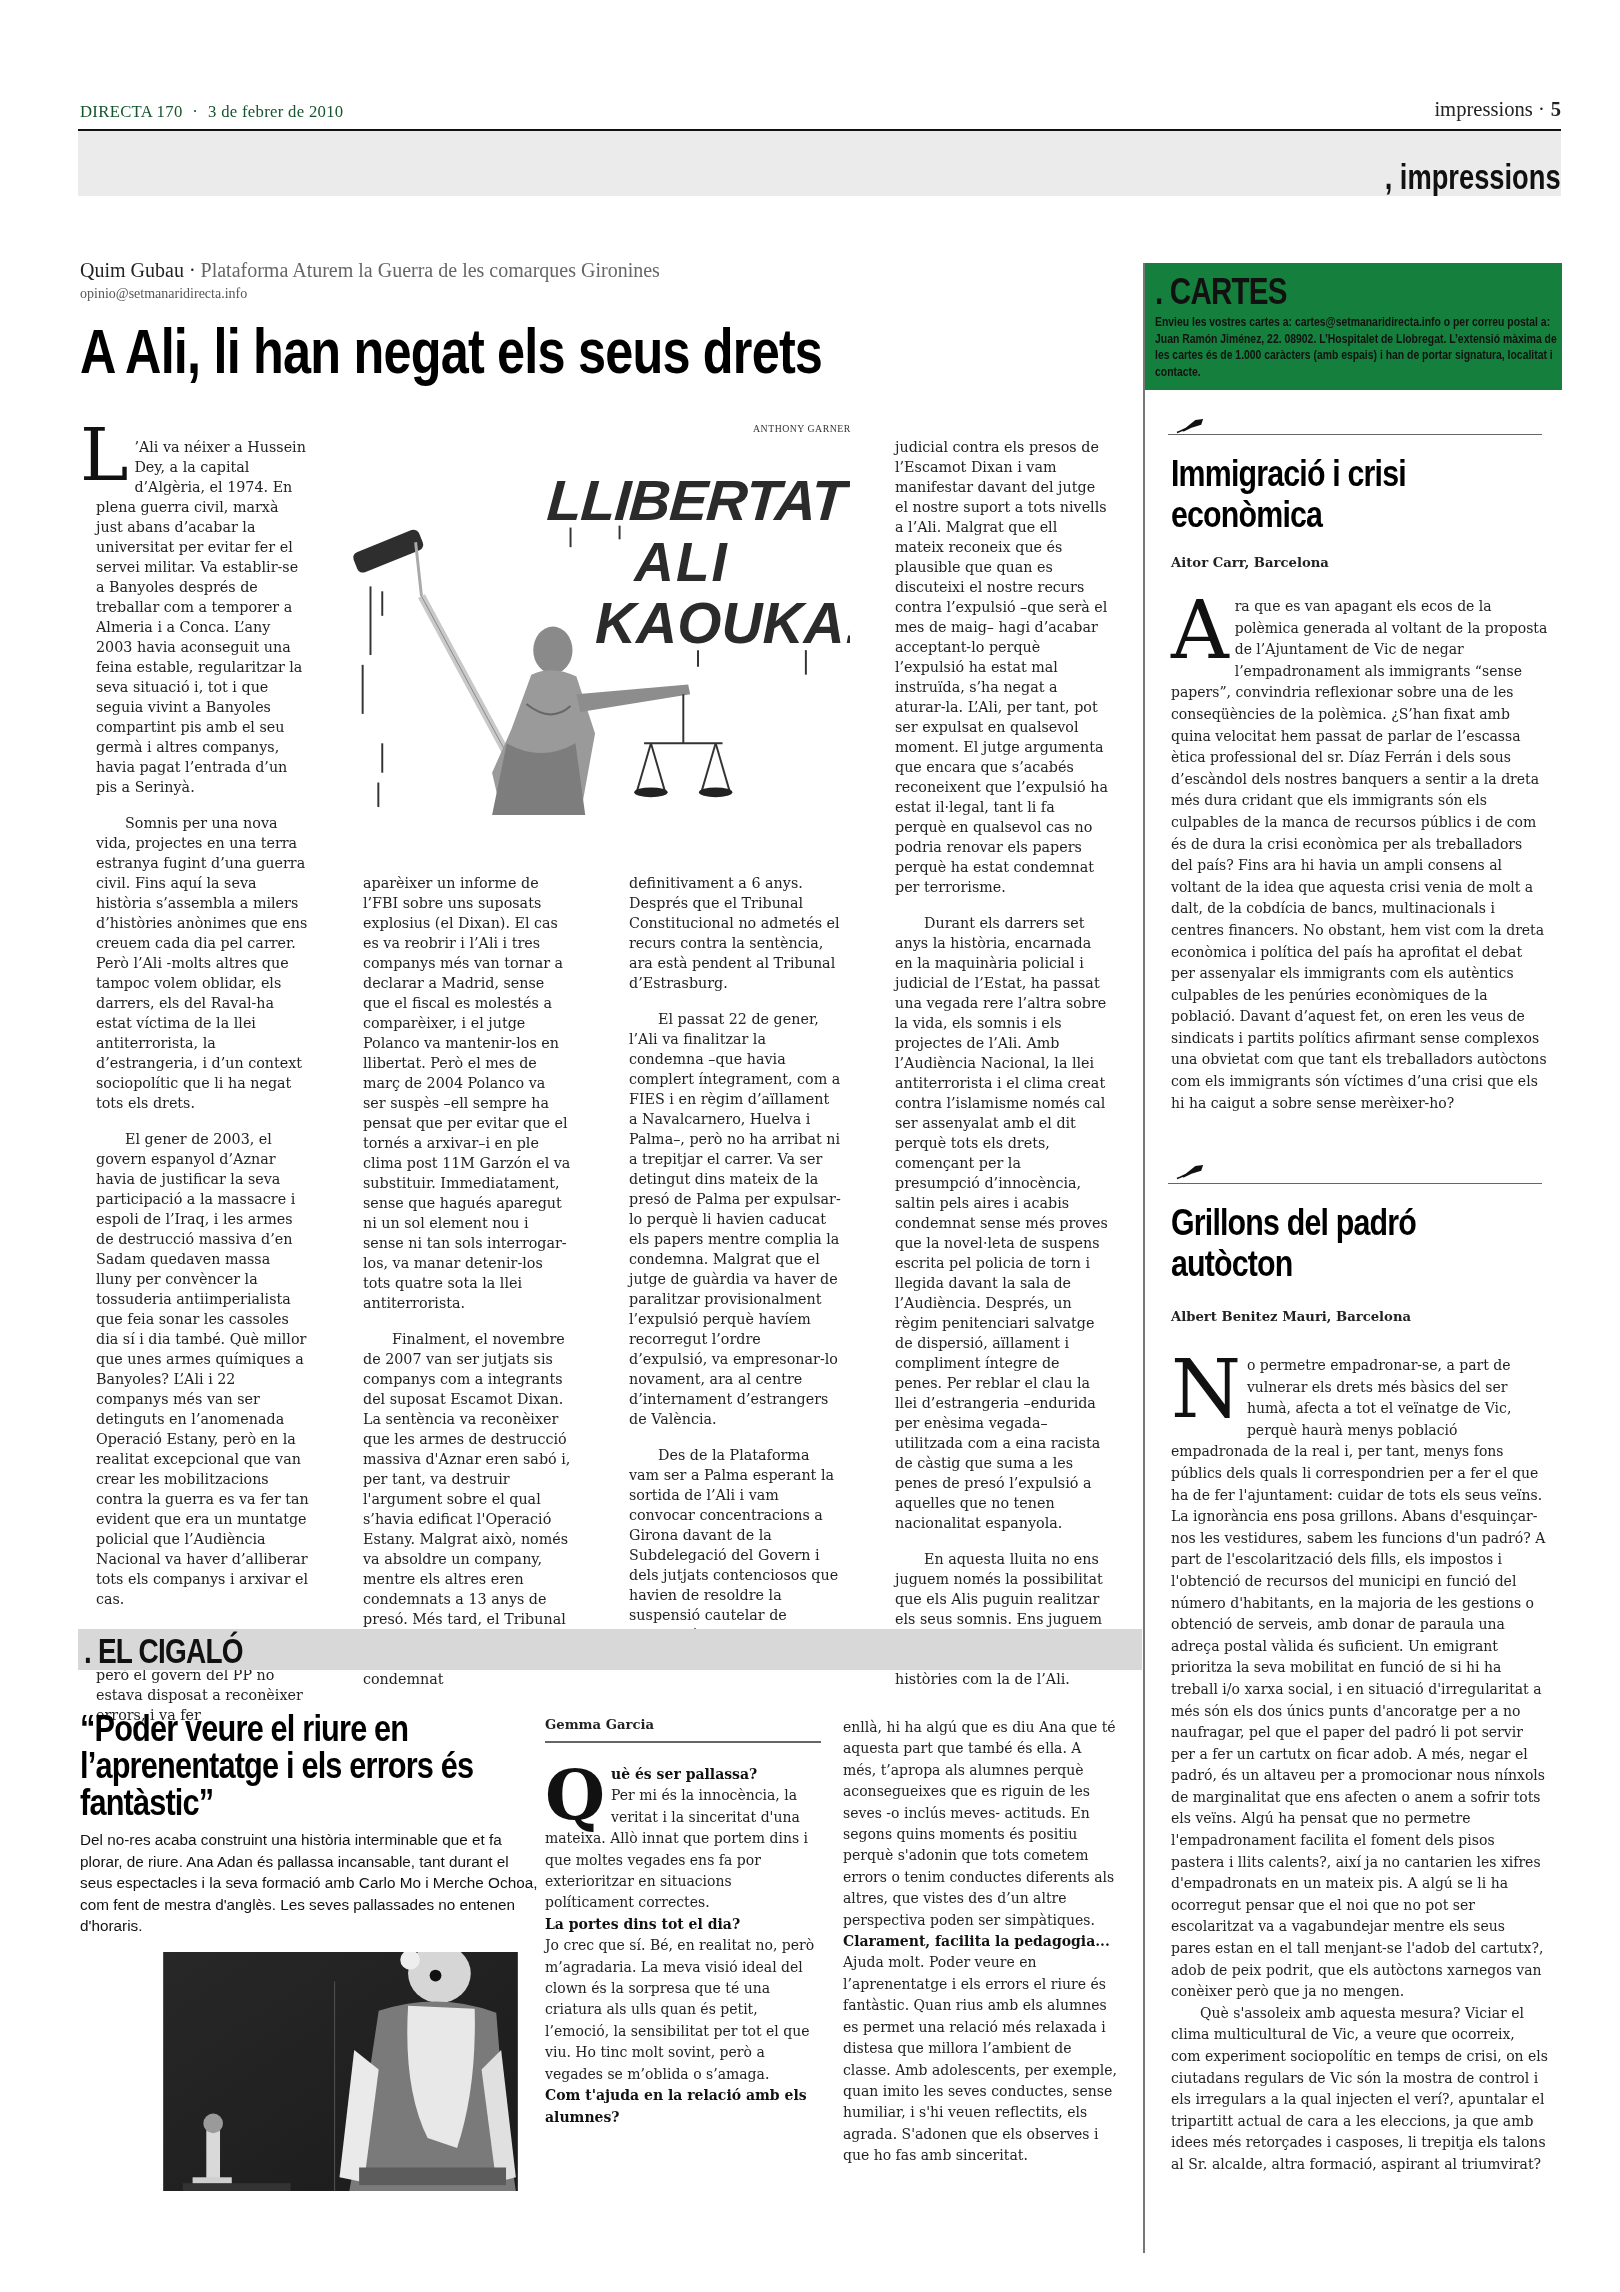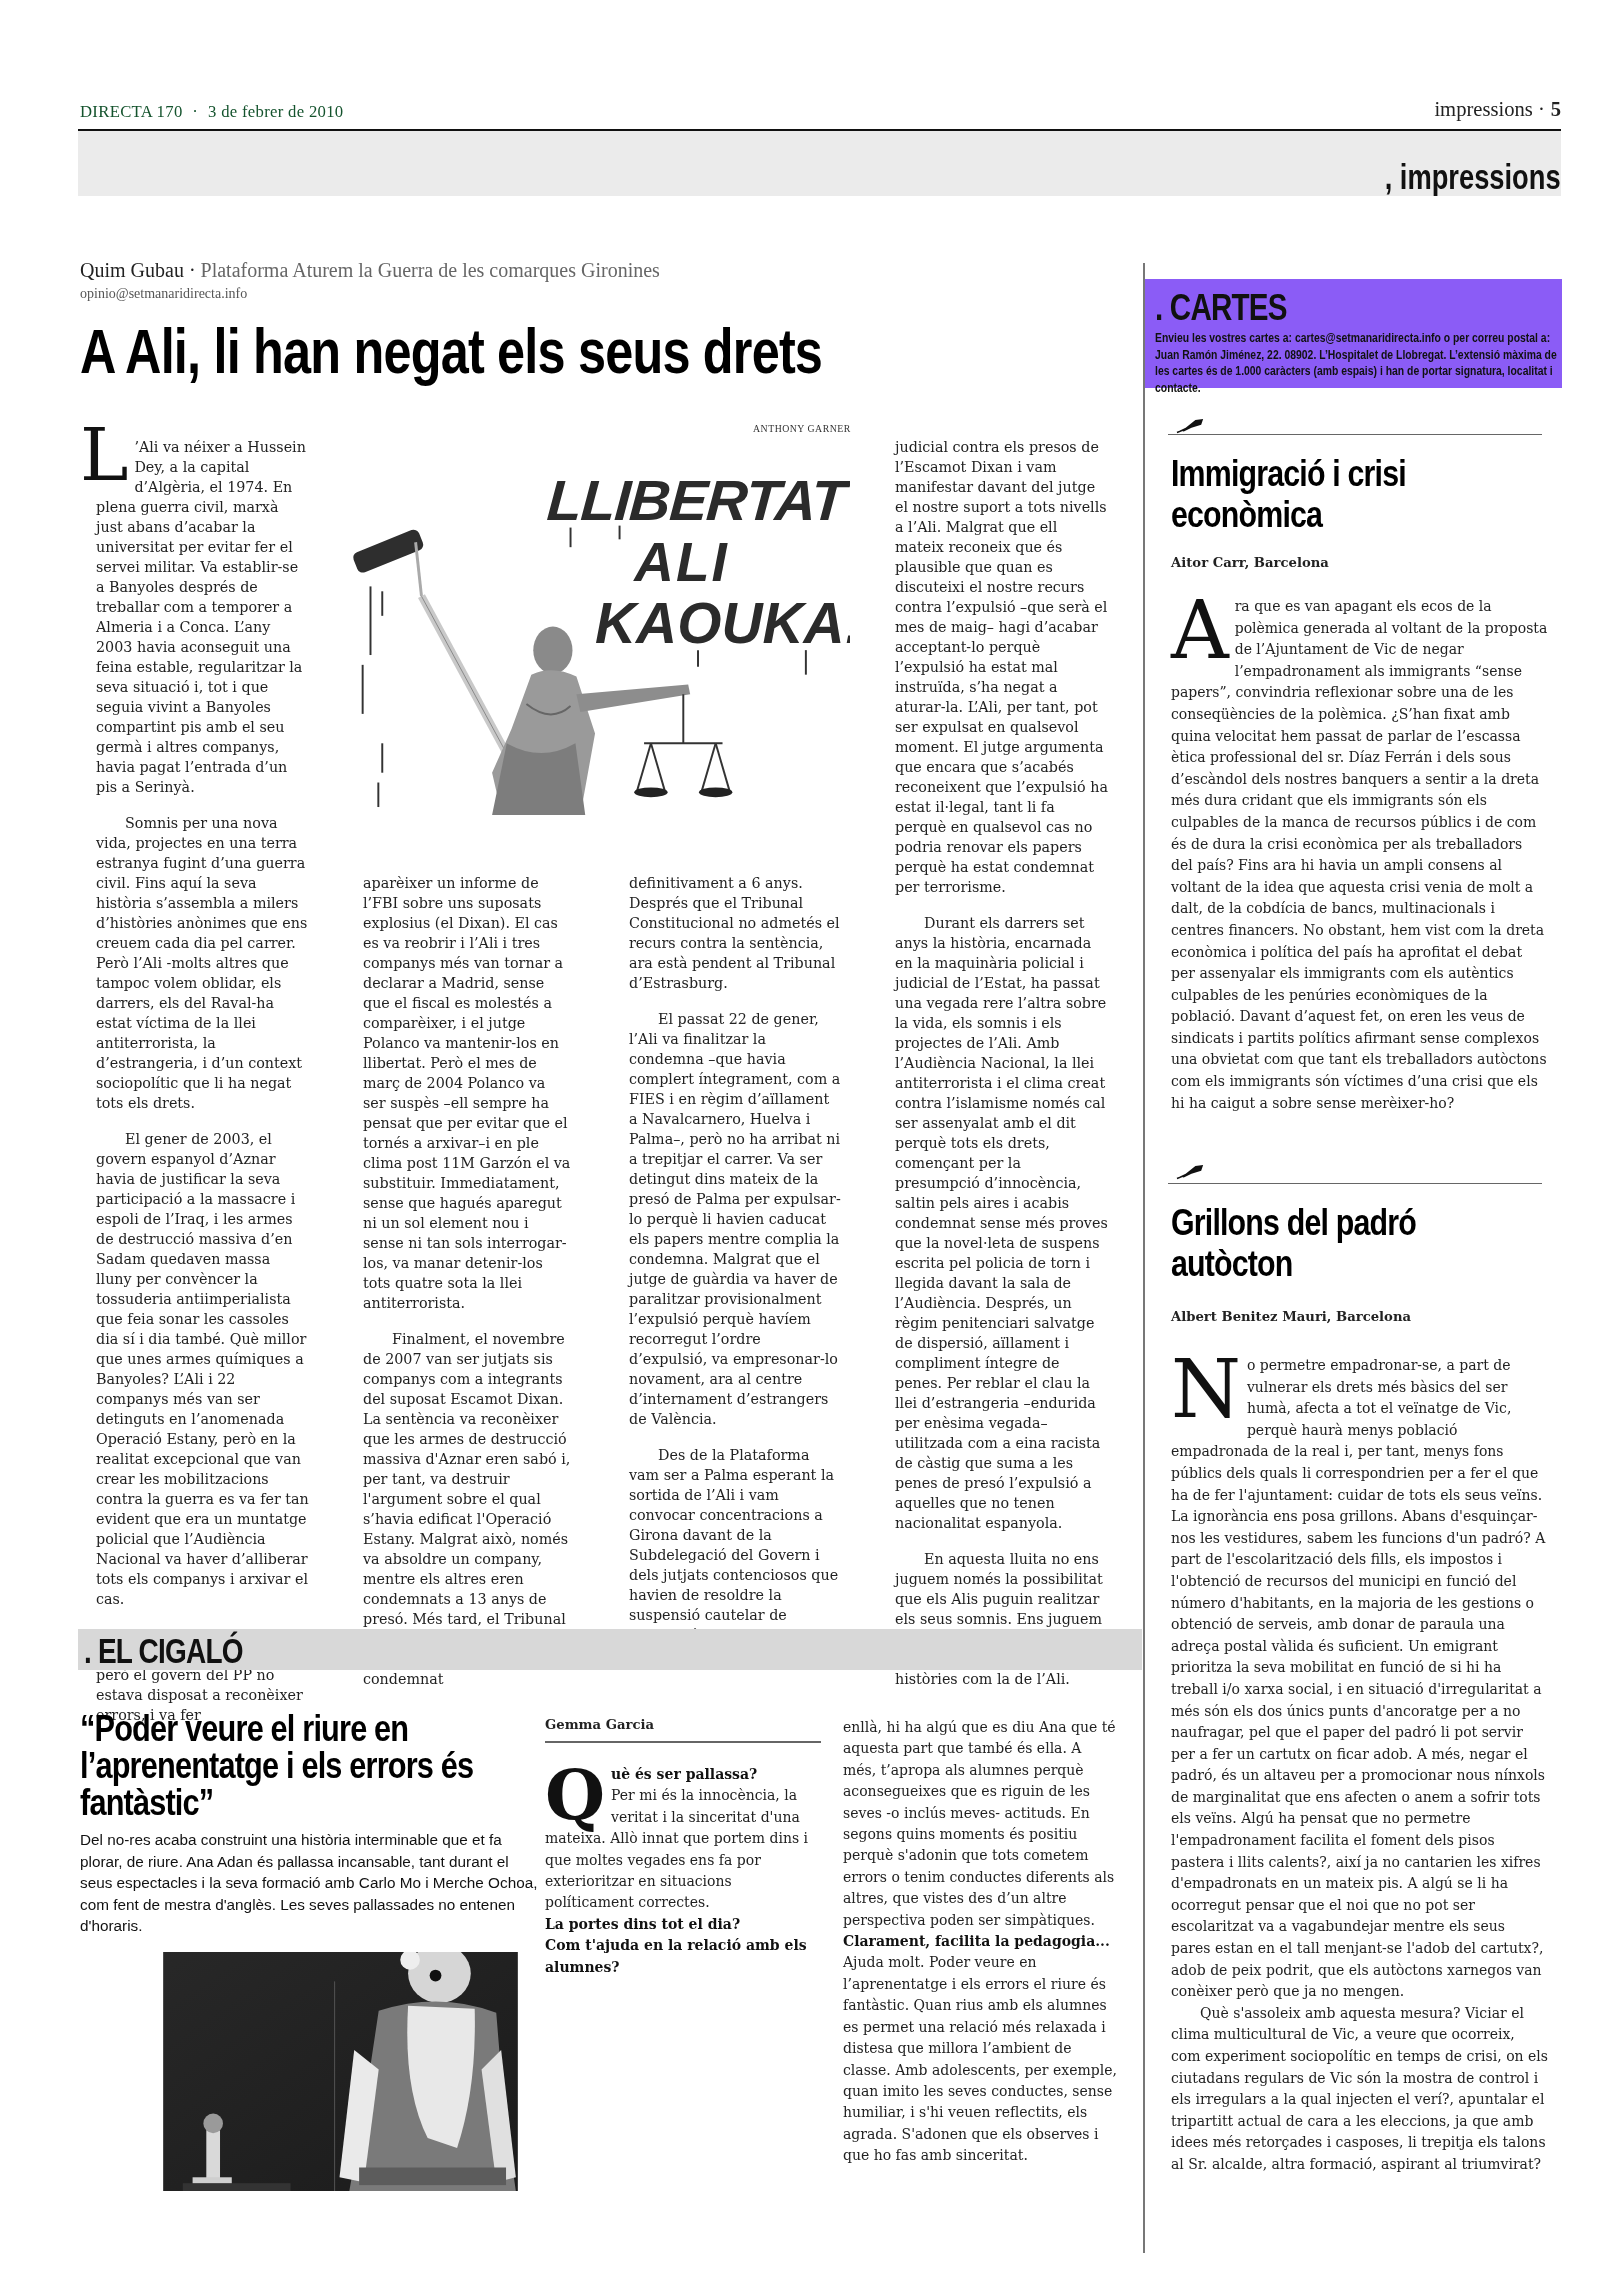--- a/index.html
+++ b/index.html
@@ -34,21 +34,21 @@
 
   .dropcap { float: left; font-family: "DejaVu Serif", serif; font-size: 73px; line-height: 59px; margin: 3.9px 5.9px 0 0; color: #111; }
 
   .photo-credit { left: 753px; top: 423px; font-family: "Liberation Serif", serif; font-size: 9.8px; letter-spacing: 0.5px; color: #333; text-align: center; }
   .photo-main { left: 345px; top: 449px; width: 505px; height: 366px; }
 
   
   .vrule { left: 1143px; top: 263px; width: 2px; height: 1990px; background: #777; }
 
   
-  .cartes-box { left: 1145px; top: 279px; width: 417px; height: 109px; background: #8b5cf6; }
+  .cartes-box { left: 1145px; top: 263px; width: 417px; height: 127px; background: #15803d; }
   .cartes-title { position: absolute; left: 9.8px; top: 7.8px; font-size: 37px; color: #111; transform: scaleX(0.80); white-space: nowrap; }
   .cartes-text { position: absolute; left: 9.8px; top: 51px; width: 510px; font-family: "Liberation Sans", sans-serif; font-weight: bold; font-size: 13px; line-height: 16.7px; color: #111; transform: scaleX(0.80); transform-origin: left top; }
 
   .letter-icon { width: 31px; height: 17.6px; }
   .letter-rule { height: 1px; background: #666; width: 374px; }
   .letter-title { font-size: 37px; line-height: 41px; color: #000; transform: scaleX(0.82); white-space: nowrap; }
   .letter-author { font-family: "DejaVu Serif", serif; font-weight: bold; font-size: 13.2px; color: #222; }
   .col-right { left: 1171px; width: 377px; font-family: "DejaVu Serif", serif; font-size: 14px; line-height: 21.6px; color: #222; }
   .col-right p.ind { text-indent: 29px; }
   .dropcap-big { float: left; font-family: "DejaVu Serif", serif; font-size: 80px; line-height: 65px; margin: 2px 5.9px 0 0; color: #111; }
@@ -239,20 +239,21 @@
 </div>
 
 <div class="abs interview-author">Gemma Garcia</div>
 <div class="abs interview-rule"></div>
 
 <div class="abs col-int col-int-1">
   <span class="dropcap-q">Q</span>
   <div class="q">uè és ser pallassa?</div>
   <div>Per mi és la innocència, la veritat  i la sinceritat d'una mateixa. Allò innat que portem dins i que moltes vegades ens fa por exterioritzar en situacions políticament correctes.</div>
   <div class="q">La portes dins tot el dia?</div>
+  <div>Jo crec que sí. Bé, en realitat no, però m’agradaria. La meva visió ideal del clown és la sorpresa que té una criatura als ulls quan és petit, l’emoció, la sensibilitat per tot el que viu. Ho tinc molt sovint, però a vegades se m’oblida o s’amaga.</div>
   <div class="q">Com t'ajuda en la relació amb els alumnes?</div>
 </div>
 
 <div class="abs col-int col-int-2">
   <div>enllà, hi ha algú que es diu Ana que té aquesta part que també és ella. A més, t’apropa als alumnes perquè aconsegueixes que es riguin de les seves -o inclús meves- actituds. En segons quins moments és positiu perquè s'adonin que tots cometem errors o tenim conductes diferents als altres, que vistes des d’un altre perspectiva poden ser simpàtiques.</div>
   <div class="q">Clarament, facilita la pedagogia...</div>
   <div>Ajuda  molt. Poder veure en l’aprenentatge i els errors el riure és fantàstic. Quan rius amb els alumnes es permet una relació més relaxada i distesa que millora l’ambient de classe. Amb adolescents, per exemple, quan imito les seves conductes, sense humiliar, i s'hi veuen reflectits, els agrada. S'adonen que els observes i que ho fas amb sinceritat.</div>
 </div>
 
 

